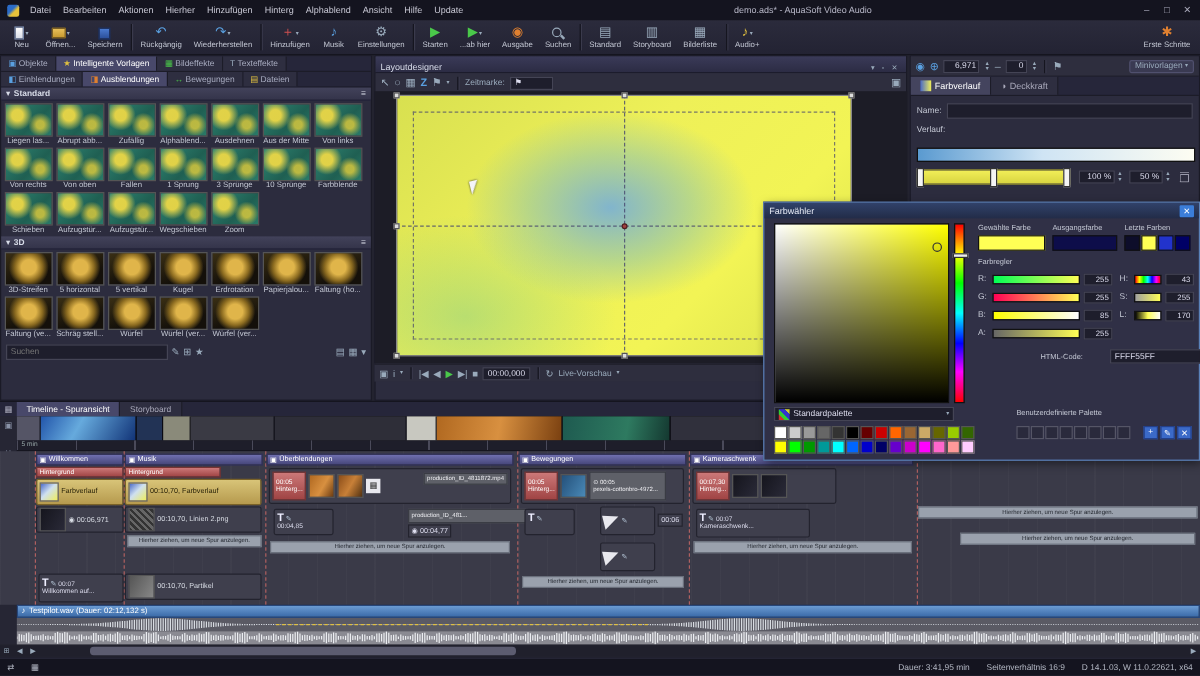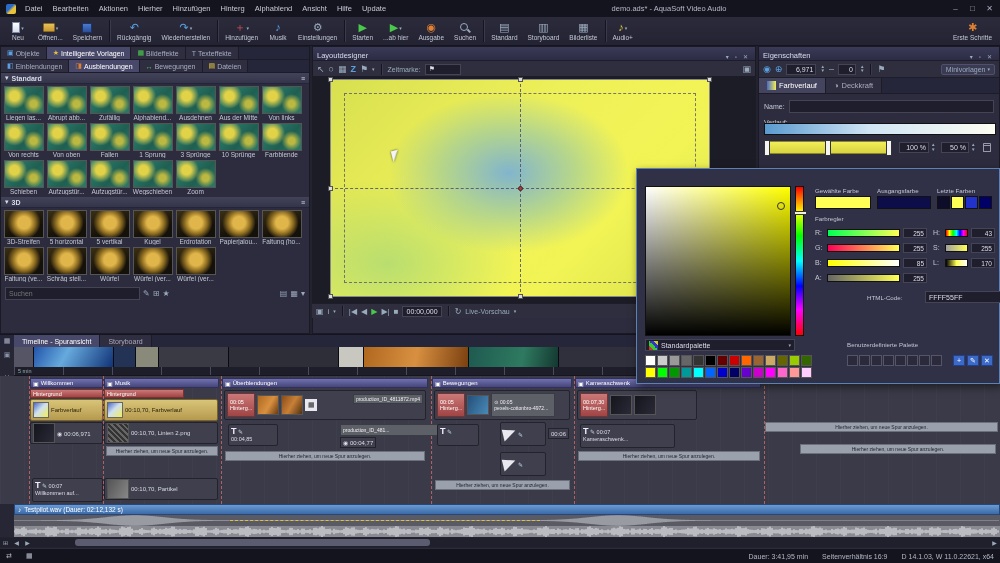--- a/index.html
+++ b/index.html
@@ -573,27 +573,20 @@
   <span class="tsep" style="height:10px"></span>
   <span>↻</span>
   <span style="font-size:7px">Live-Vorschau</span>
   <span class="dd">▾</span>
   <span class="sp" style="flex:1"></span>
   <span>⊞</span>
   <span>↕</span>
 </div>
 
 <div class="panel" style="left:758px;top:46px;width:242px;height:288px;">
-  <div class="ptitle">
-    <span>Eigenschaften</span>
-    <span class="sp"></span>
-    <span class="pbtn">▾</span>
-    <span class="pbtn">▫</span>
-    <span class="pbtn">✕</span>
-  </div>
   <div class="ldtool">
     <span class="c-blue">◉</span>
     <span class="c-blue">⊕</span>
     <span class="valbox" style="width:30px">6,971</span>
     <span class="spin">
         <span>▲</span>
         <span>▼</span>
       </span>
     <span>–</span>
     <span class="valbox" style="width:18px">0</span>
@@ -837,20 +830,24 @@
 
 <div id="statusbar">
   <span>⇄</span>
   <span>▦</span>
   <span style="margin-left:auto;">Dauer: 3:41,95 min</span>
   <span>Seitenverhältnis 16:9</span>
   <span>D 14.1.03, W 11.0.22621, x64</span>
 </div>
 
 <div id="dlg">
+  <div class="dlg-title">
+    <span>Farbwähler</span>
+    <span class="dlg-close">✕</span>
+  </div>
   <div id="sv">
       <span class="sv-ring"></span>
     </div>
   <div id="hue">
       <span class="hue-handle"></span>
     </div>
 
   <span class="cp-lbl" style="left:178px;top:18px;">Gewählte Farbe</span>
   <span class="cp-lbl" style="left:240px;top:18px;">Ausgangsfarbe</span>
   <span class="cp-lbl" style="left:300px;top:18px;">Letzte Farben</span>

